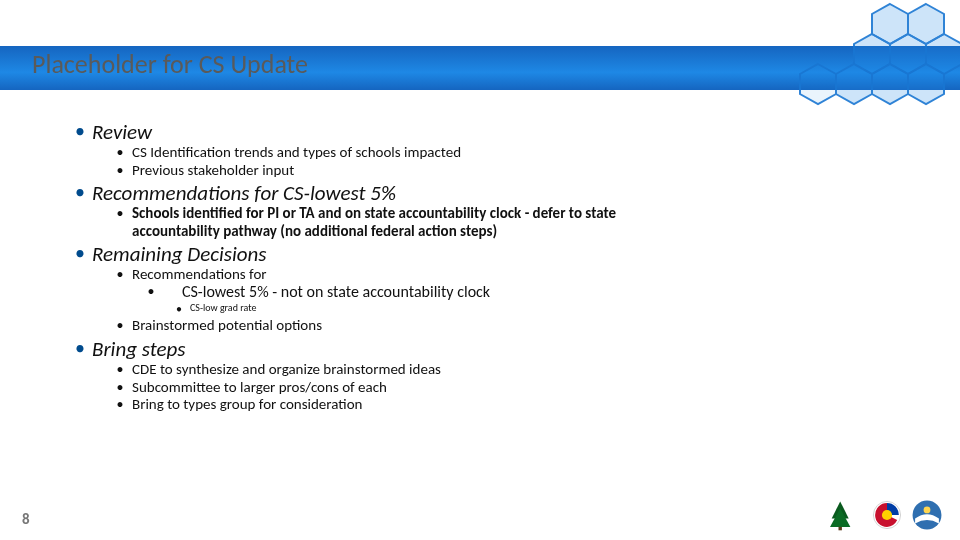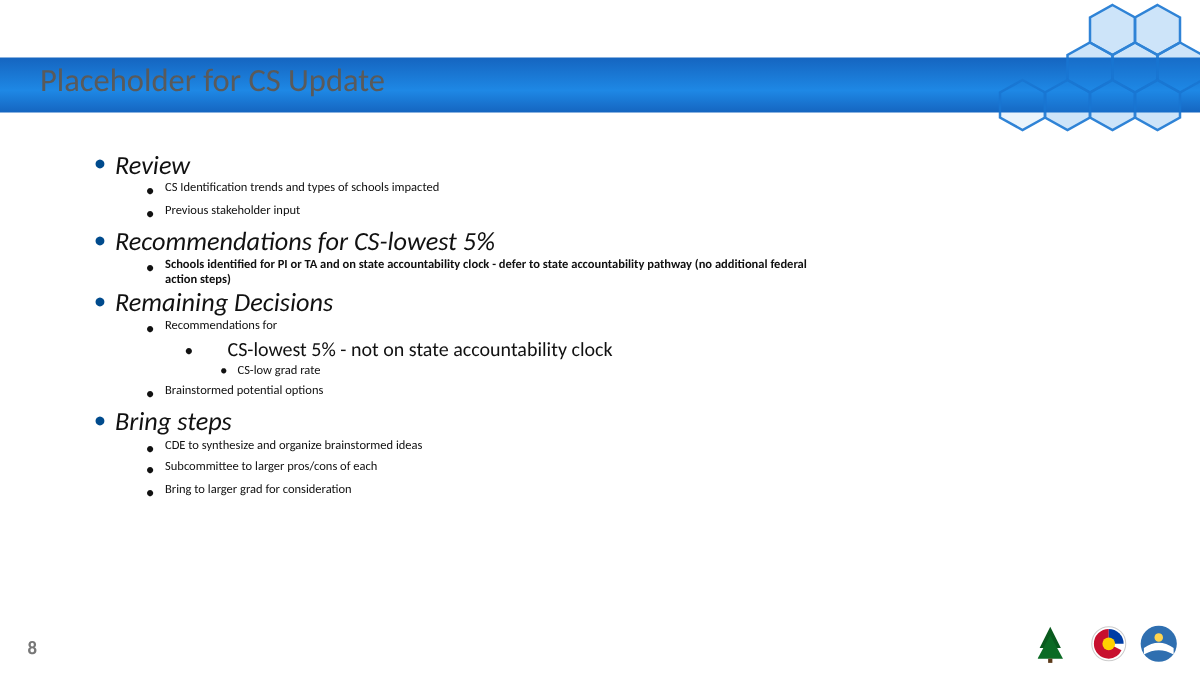--- a/index.html
+++ b/index.html
@@ -7,21 +7,21 @@
   .slide { width: 960px; height: 540px; position: relative; background: #fff; }
   .header-band { position: absolute; top: 46px; left: 0; right: 0; height: 44px; background: linear-gradient(#1565c0 0%, #1e88e5 60%, #1565c0 100%); }
   .hex-overlay { position: absolute; top: 0; right: 0; width: 340px; height: 120px; opacity: 0.9; }
   .title { position: absolute; top: 8px; left: 32px; font-size: 26px; font-weight: 400; color: #5a5a5a; margin-top: 40px; }
   .content { position: absolute; top: 118px; left: 68px; right: 40px; font-size: 18px; color: #111; line-height: 1.15; }
   .b1 { display: flex; margin-top: 2px; }
   .b1 .dot { width: 24px; flex-shrink: 0; text-align: center; color: #004b8d; font-size: 20px; line-height: 1.1; }
   .b1 .txt { font-size: 21px; font-weight: 400; font-style: italic; }
   .b2 { display: flex; margin-left: 40px; }
   .b2 .dot { width: 24px; flex-shrink: 0; text-align: center; font-size: 14px; line-height: 1.25; }
-  .b2 .txt { font-size: 10px; }
+  .b2 .txt { font-size: 15px; }
   .b3 { display: flex; margin-left: 72px; }
   .b3 .dot { width: 22px; flex-shrink: 0; text-align: center; font-size: 14px; line-height: 1.25; }
   .b3 .txt { font-size: 16px; margin-left: 20px; }
   .b4 { display: flex; margin-left: 100px; }
   .b4 .dot { width: 22px; flex-shrink: 0; text-align: center; font-size: 12px; line-height: 1.3; }
   .b4 .txt { font-size: 10px; }
   .bold { font-weight: 700; }
   .page-num { position: absolute; left: 22px; bottom: 12px; font-size: 15px; font-weight: 600; color: #777; }
   .logos { position: absolute; right: 16px; bottom: 8px; display: flex; align-items: flex-end; gap: 6px; }
   .logo { height: 34px; }
@@ -99,21 +99,21 @@
   <div class="b2">
     <div class="dot">•</div>
     <div class="txt">CDE to synthesize and organize brainstormed ideas</div>
   </div>
   <div class="b2">
     <div class="dot">•</div>
     <div class="txt">Subcommittee to larger pros/cons of each</div>
   </div>
   <div class="b2">
     <div class="dot">•</div>
-    <div class="txt">Bring to larger grad for consideration</div>
+    <div class="txt">Bring to types group for consideration</div>
   </div>
 
 </div>
 
 <div class="page-num">8</div>
 
 <div class="logos">
   <svg class="logo" viewBox="0 0 40 40">
     <polygon points="12,4 22,24 2,24" fill="#0a5a1e"></polygon>
     <polygon points="12,12 24,34 0,34" fill="#0b6b24"></polygon>

